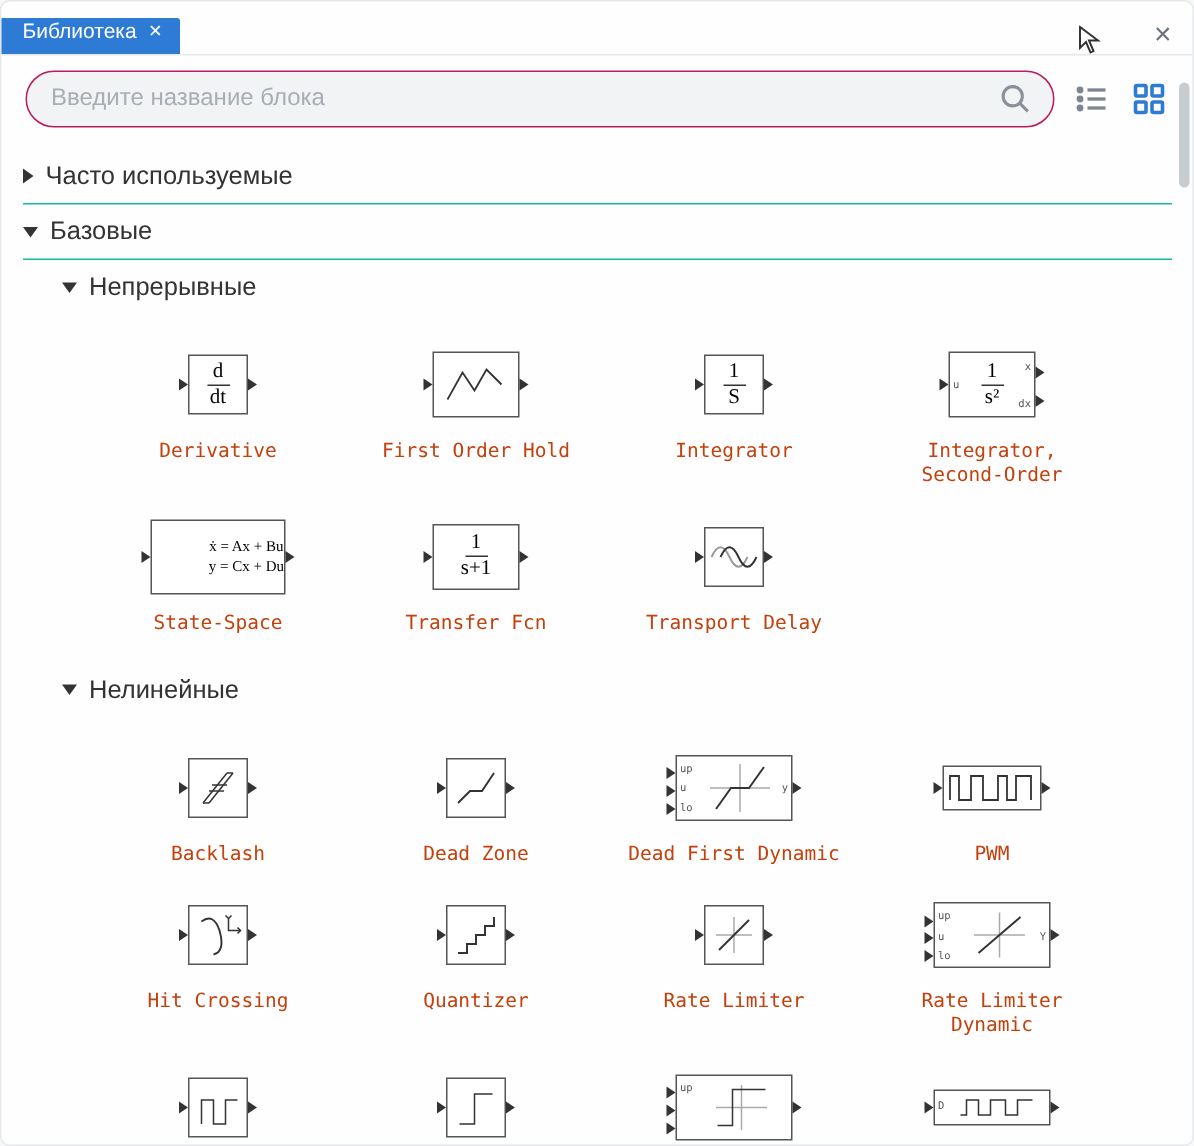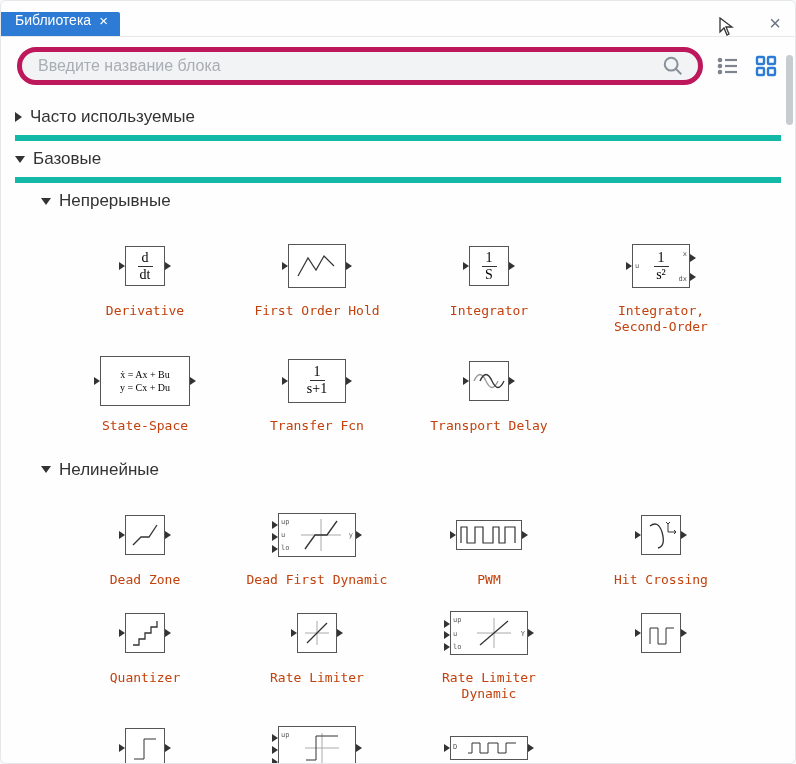--- a/index.html
+++ b/index.html
@@ -66,21 +66,21 @@
     display: flex;
     align-items: center;
     padding: 10px 16px;
     gap: 12px;
   }
   .search {
     flex: 1;
     display: flex;
     align-items: center;
     background: #f1f3f5;
-    border: 5px solid #be185d;
+    border: 1px solid #be185d;
     border-radius: 20px;
     padding: 6px 14px;
     height: 38px;
   }
   .search input {
     border: none;
     background: transparent;
     outline: none;
     flex: 1;
     font-size: 16px;
@@ -118,21 +118,21 @@
     border-radius: 4px;
   }
   .category {
     font-size: 17px;
     color: #333;
     padding: 8px 0;
     display: flex;
     align-items: center;
     gap: 8px;
     cursor: pointer;
-    border-bottom: 6px solid #14b8a6;
+    border-bottom: 1px solid #14b8a6;
   }
   .subcat {
     font-size: 17px;
     color: #333;
     padding: 8px 0 8px 26px;
     display: flex;
     align-items: center;
     gap: 8px;
     cursor: pointer;
   }
@@ -173,21 +173,21 @@
   .block-box {
     border: 1px solid #555;
     background: #fff;
     position: relative;
     display: flex;
     align-items: center;
     justify-content: center;
   }
   .bb-sm { width: 40px; height: 40px; }
   .bb-md { width: 58px; height: 44px; }
-  .bb-lg { width: 90px; height: 50px; }
+  .bb-lg { width: 90px; height: 50px; justify-content: flex-end; }
   .port-in, .port-out, .port-l1, .port-l2, .port-l3, .port-r1, .port-r2 {
     position: absolute;
     width: 0; height: 0;
     border-top: 4px solid transparent;
     border-bottom: 4px solid transparent;
     border-left: 6px solid #333;
   }
   .port-in  { left: -7px;  top: 50%; transform: translateY(-50%); }
   .port-out { right: -7px; top: 50%; transform: translateY(-50%); }
   .port-l1 { left: -7px; top: 18%; }
@@ -401,20 +401,37 @@
       <div></div>
     </div>
 
     <div class="subcat">
       <span class="tri tri-down"></span>
       <span>Нелинейные</span>
     </div>
 
     <div class="grid">
 
+      <div class="block-item">
+        <div class="block-box-wrap">
+            <div class="block-box bb-sm">
+          <span class="port-in"></span>
+              <span class="port-out"></span>
+          <svg width="32" height="32" viewBox="0 0 32 32">
+                <line x1="6" y1="26" x2="22" y2="6" stroke="#333"></line>
+                <line x1="10" y1="26" x2="26" y2="6" stroke="#333"></line>
+                <line x1="6" y1="26" x2="10" y2="26" stroke="#333"></line>
+                <line x1="22" y1="6" x2="26" y2="6" stroke="#333"></line>
+                <line x1="10" y1="18" x2="20" y2="18" stroke="#333"></line>
+                <line x1="12" y1="14" x2="22" y2="14" stroke="#333"></line>
+              </svg>
+        </div>
+          </div>
+        <div class="block-label">Backlash</div>
+      </div>
 
       <div class="block-item">
         <div class="block-box-wrap">
             <div class="block-box bb-sm">
           <span class="port-in"></span>
               <span class="port-out"></span>
           <svg width="32" height="32" viewBox="0 0 32 32">
                 <polyline points="4,26 12,18 20,18 28,6" fill="none" stroke="#333" stroke-width="1.3"></polyline>
               </svg>
         </div>

